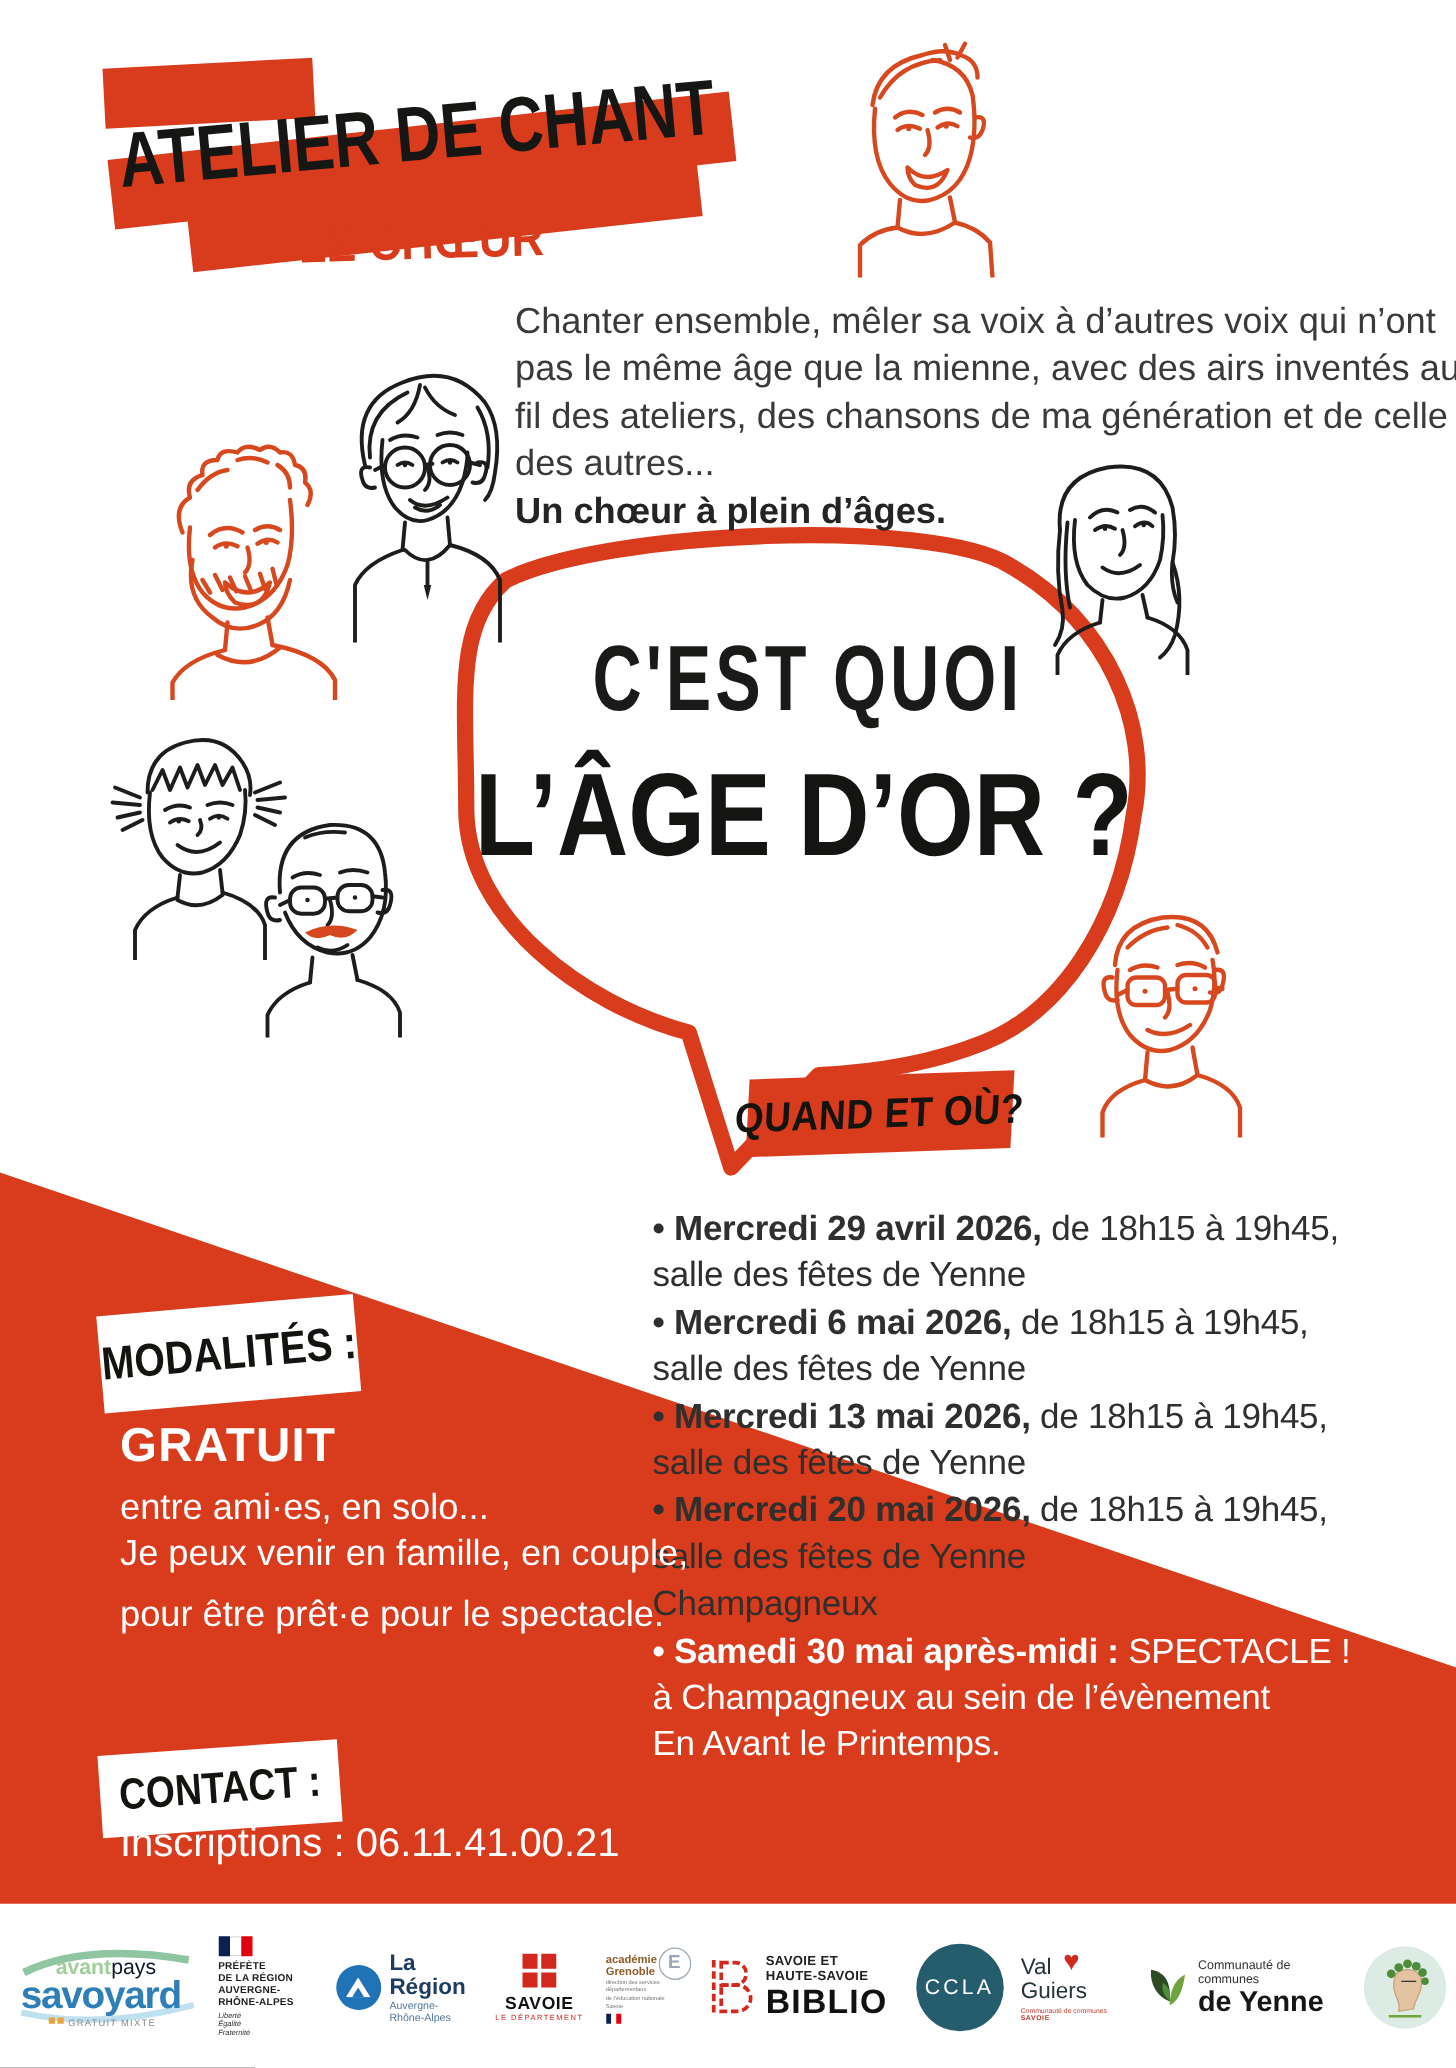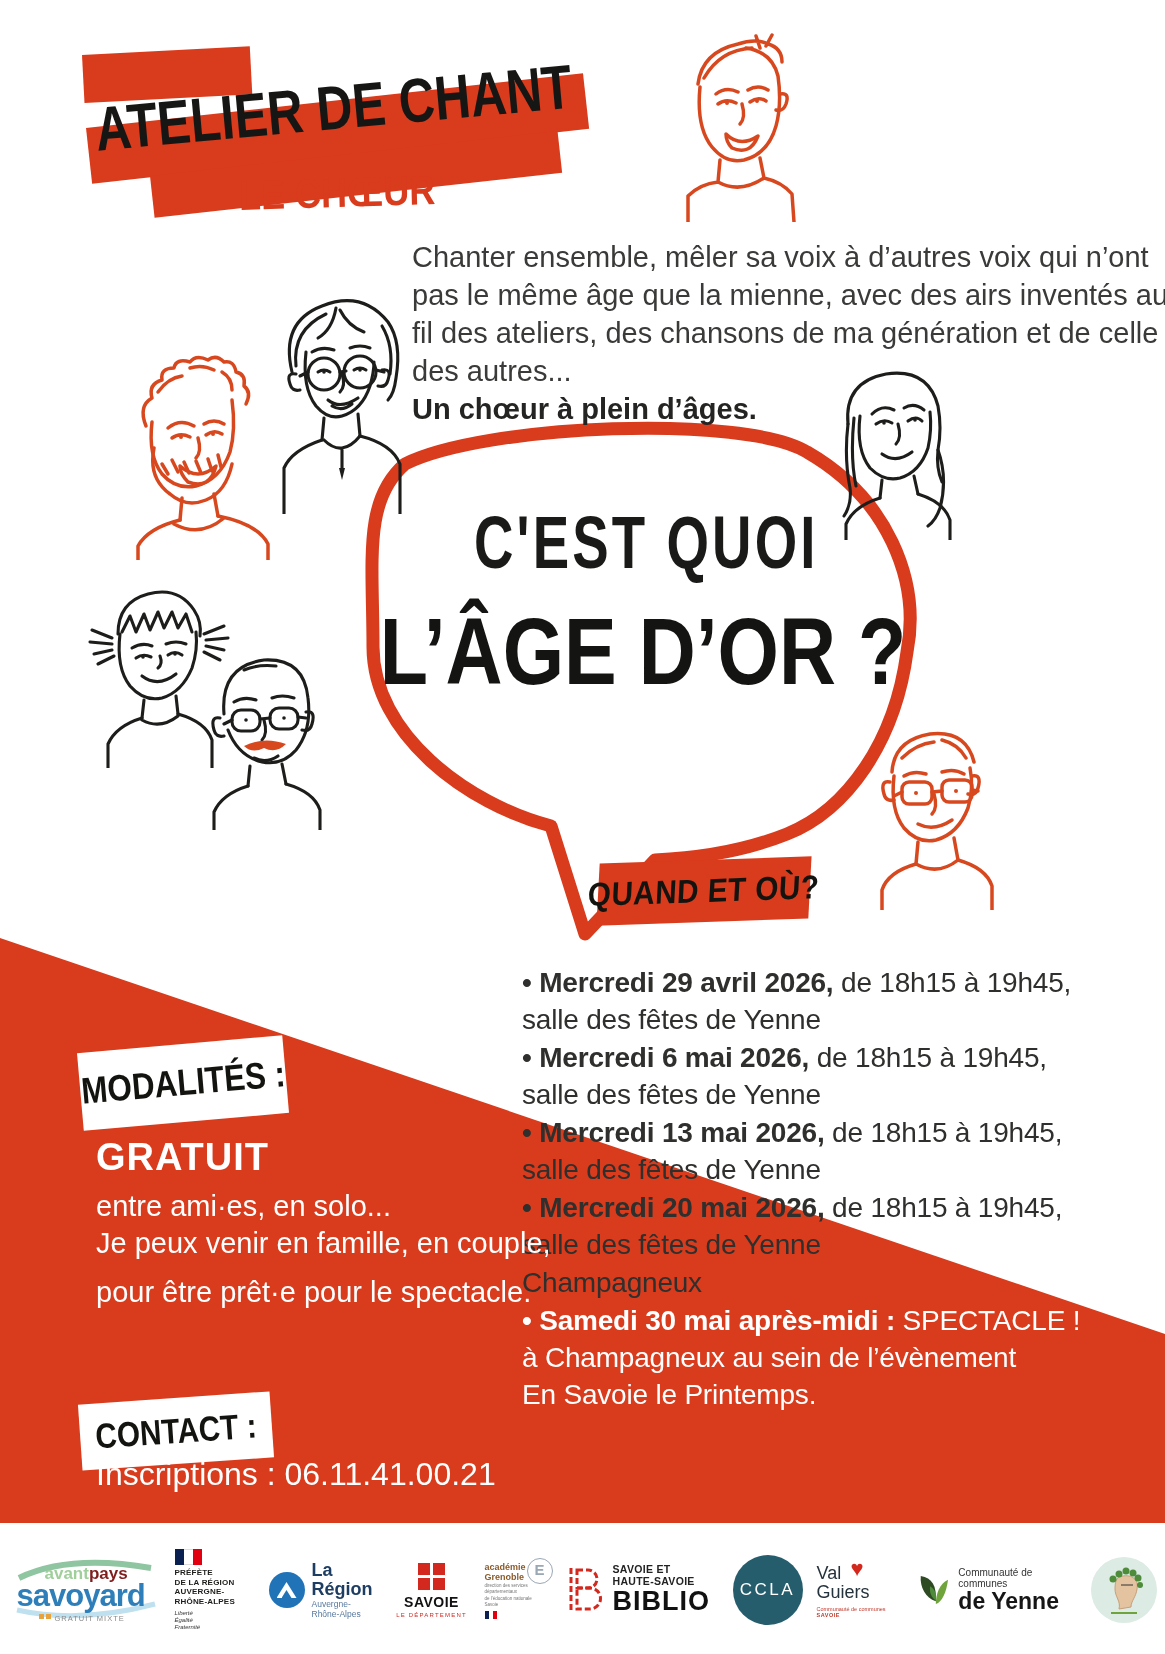--- a/index.html
+++ b/index.html
@@ -72,21 +72,21 @@
   .face .fillr{fill:#d8481f;stroke:none;}
   .face .mouth{fill:#ffffff;}
 
   
   .footer{position:absolute;left:25px;right:25px;top:1534px;height:112px;z-index:4;display:flex;
           align-items:center;justify-content:center;gap:14px;}
   .logo{flex:none;}
   .lg-sav{position:relative;width:152px;height:84px;}
   .sav-r1{position:absolute;left:36px;top:16px;font-size:17px;}
   .sav-avant{color:#9fcf9b;font-weight:700;}
-  .sav-pays{color:#7f1d1d;font-weight:700;}
+  .sav-pays{color:#0f172a;font-weight:400;}
   .sav-r2{position:absolute;left:8px;top:30px;font-size:31px;font-weight:700;color:#2e7fb9;letter-spacing:-1px;}
   .sav-r3{position:absolute;left:46px;top:66px;font-size:7.5px;color:#8a8a8a;letter-spacing:1px;}
   .sav-sq{position:absolute;left:30px;top:66px;width:5px;height:5px;background:#e8a33d;box-shadow:7px 0 0 #e8a33d;}
   .lg-pref{width:80px;}
   .flag{display:flex;width:27px;height:16px;margin-bottom:3px;}
   .flag i{flex:1;}
   .pref-l{font-size:8px;font-weight:700;color:#1d1d1b;line-height:9.5px;letter-spacing:.2px;}
   .pref-m{font-size:6px;font-style:italic;color:#333;line-height:7px;margin-top:4px;}
   .lg-reg{display:flex;align-items:center;gap:7px;width:110px;}
   .reg-circle{width:36px;height:36px;border-radius:50%;background:#2173b8;position:relative;flex:none;}
@@ -175,21 +175,21 @@
     <div class="s-item">
       <div class="s-l1"><span class="s-date">• Mercredi 20 mai 2026,</span><span> de 18h15 à 19h45,</span></div>
       <div>salle des fêtes de Yenne</div>
     </div>
     <div class="s-item">
       <div>Champagneux</div>
     </div>
     <div class="s-item light">
       <div class="s-l1"><span class="s-date">• Samedi 30 mai après-midi :</span><span> SPECTACLE !</span></div>
       <div>à Champagneux au sein de l’évènement</div>
-      <div>En Savoie le Printemps.</div>
+      <div>En Avant le Printemps.</div>
     </div>
   </div>
 
   <div id="tag-mod" class="tag">
     <span>MODALITÉS :</span>
   </div>
   <div class="modalites-text">
     <div class="free">GRATUIT</div>
     <div class="m-ln">entre ami·es, en solo...</div>
     <div class="m-ln">Je peux venir en famille, en couple,</div>

